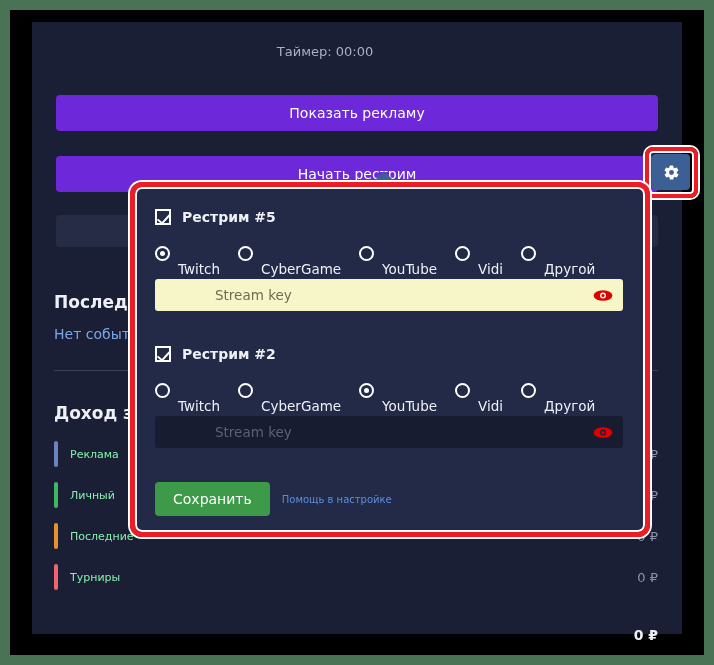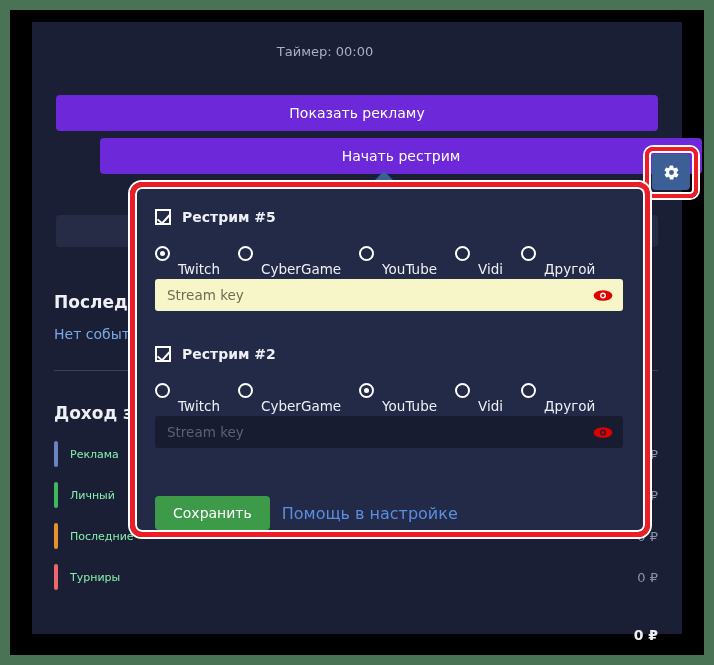--- a/index.html
+++ b/index.html
@@ -50,21 +50,21 @@
     border-radius: 4px;
     color: #ffffff;
     font-size: 14px;
     font-family: inherit;
     cursor: pointer;
     display: flex;
     align-items: center;
     justify-content: center;
   }
   .big-btn.ads   { top: 73px; }
-  .big-btn.stream{ top: 116px; width: 602px; margin-left: 44px; }
+  .big-btn.stream{ top: 134px; width: 602px; }
 
   
   .gear-btn {
     position: absolute;
     left: 620px; top: 132px;
     width: 38px; height: 36px;
     background: #3c5f96;
     border: none;
     border-radius: 4px;
     display: flex; align-items: center; justify-content: center;
@@ -253,20 +253,21 @@
 
   
   .key-field {
     position: relative;
     margin-top: 16px;
     width: 468px;
     height: 32px;
     border-radius: 3px;
     display: flex;
     align-items: center;
+    padding-left: 48px;
   }
   .key-field.filled { background: #f6f6c8; }
   .key-field.empty  { background: #171c30; }
   .key-input {
     flex: 1;
     background: transparent;
     border: none;
     outline: none;
     font-family: inherit;
     font-size: 13.5px;
@@ -281,38 +282,38 @@
     width: 28px; height: 32px;
     display: flex; align-items: center; justify-content: center;
     cursor: pointer;
     flex: 0 0 auto;
     margin-right: 6px;
   }
 
   
   .popup-footer {
     position: absolute;
-    left: 20px; top: 309px;
+    left: 20px; top: 295px;
     display: flex;
     align-items: center;
   }
   .save-btn {
     background: #3c9a48;
     border: none;
     border-radius: 4px;
     color: #ffffff;
     font-family: inherit;
     font-size: 14px;
     padding: 9px 18px;
     cursor: pointer;
   }
   .help-link {
     margin-left: 12px;
     color: #5b8de0;
-    font-size: 16px;
+    font-size: 10px;
     text-decoration: none;
     cursor: pointer;
     white-space: nowrap;
   }
 </style>
 </head>
 <body>
 
 <div class="letterbox"></div>
 

